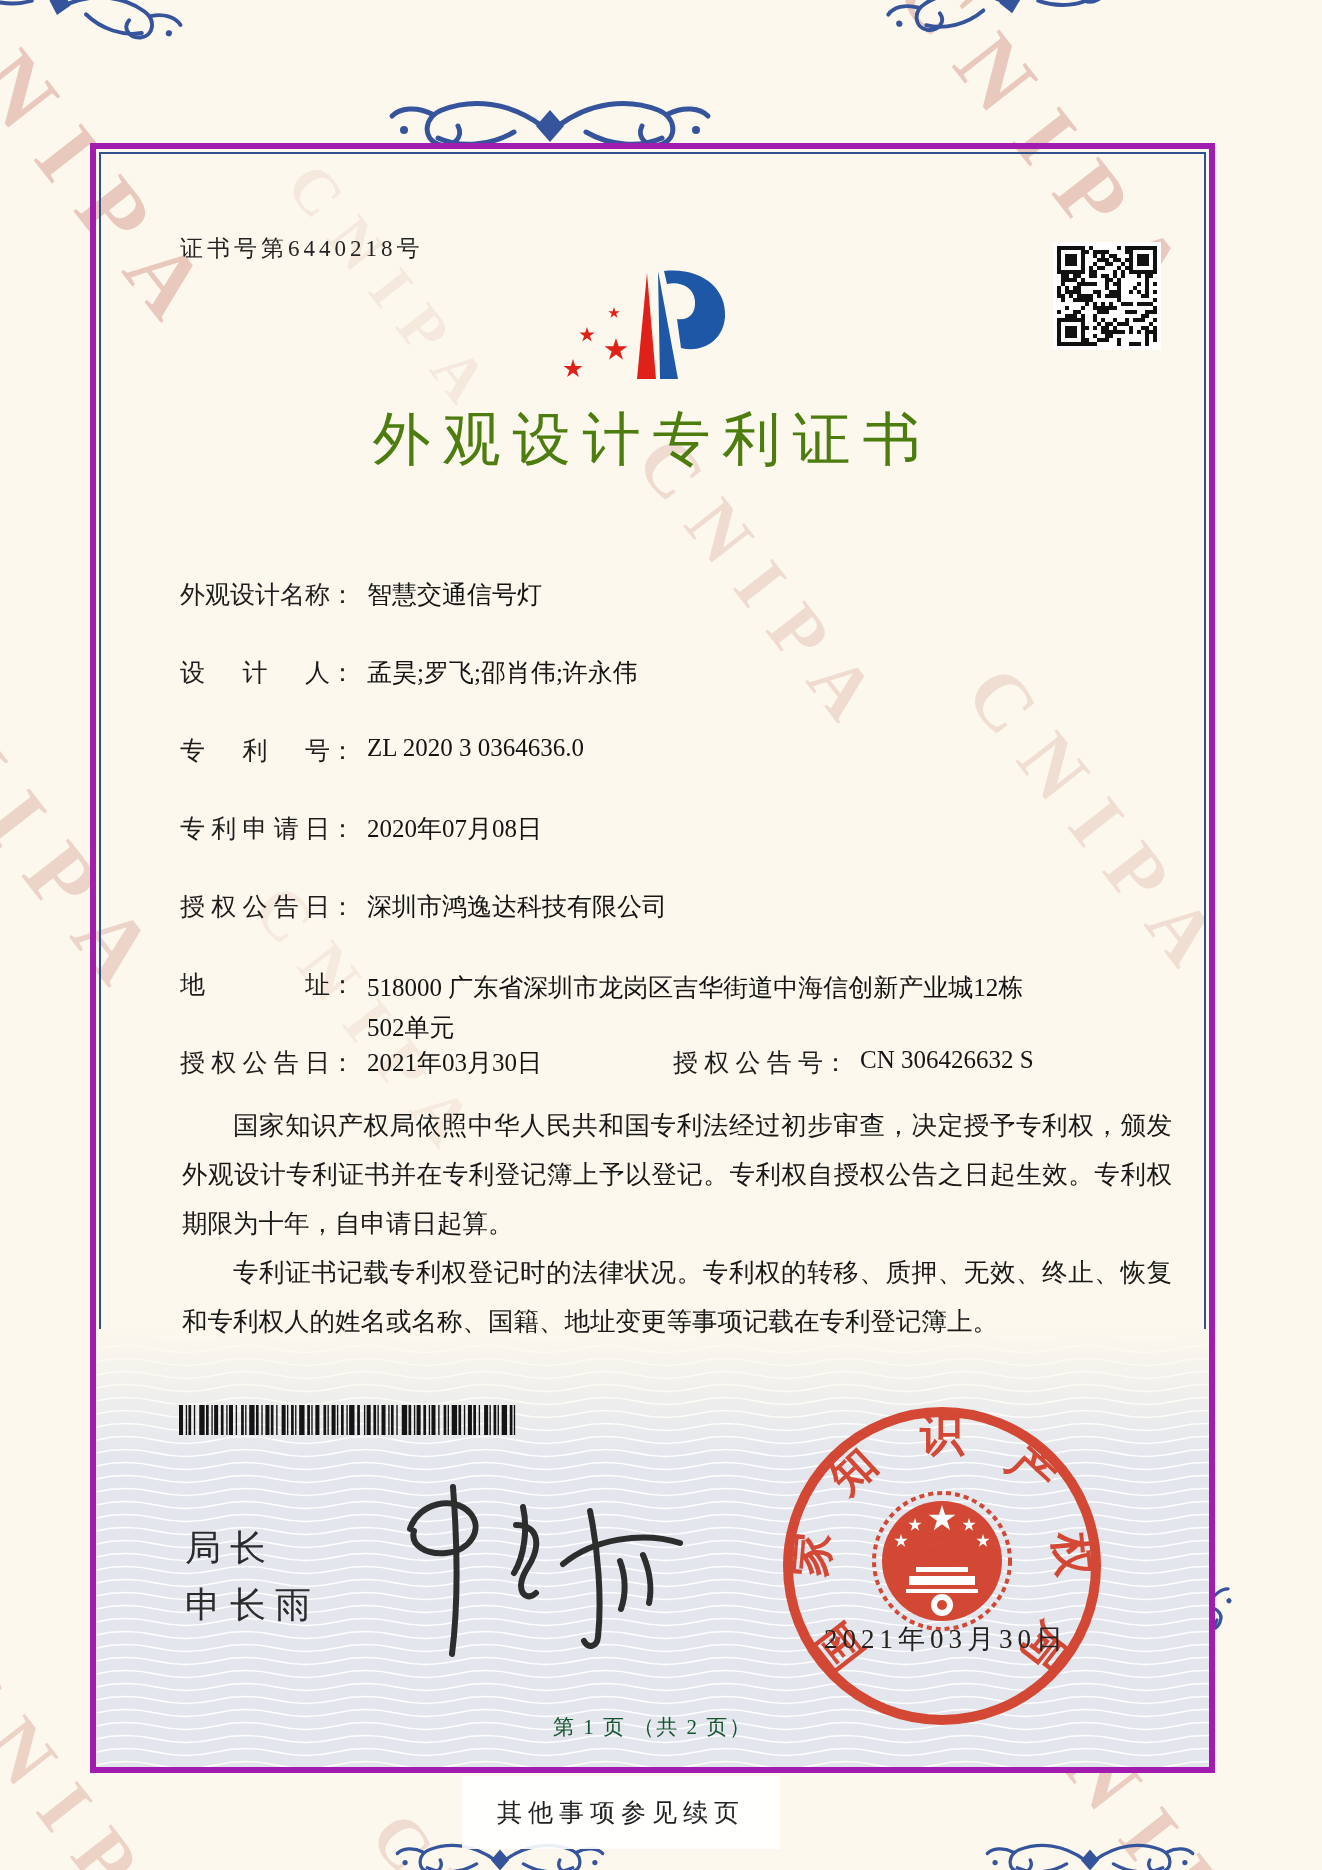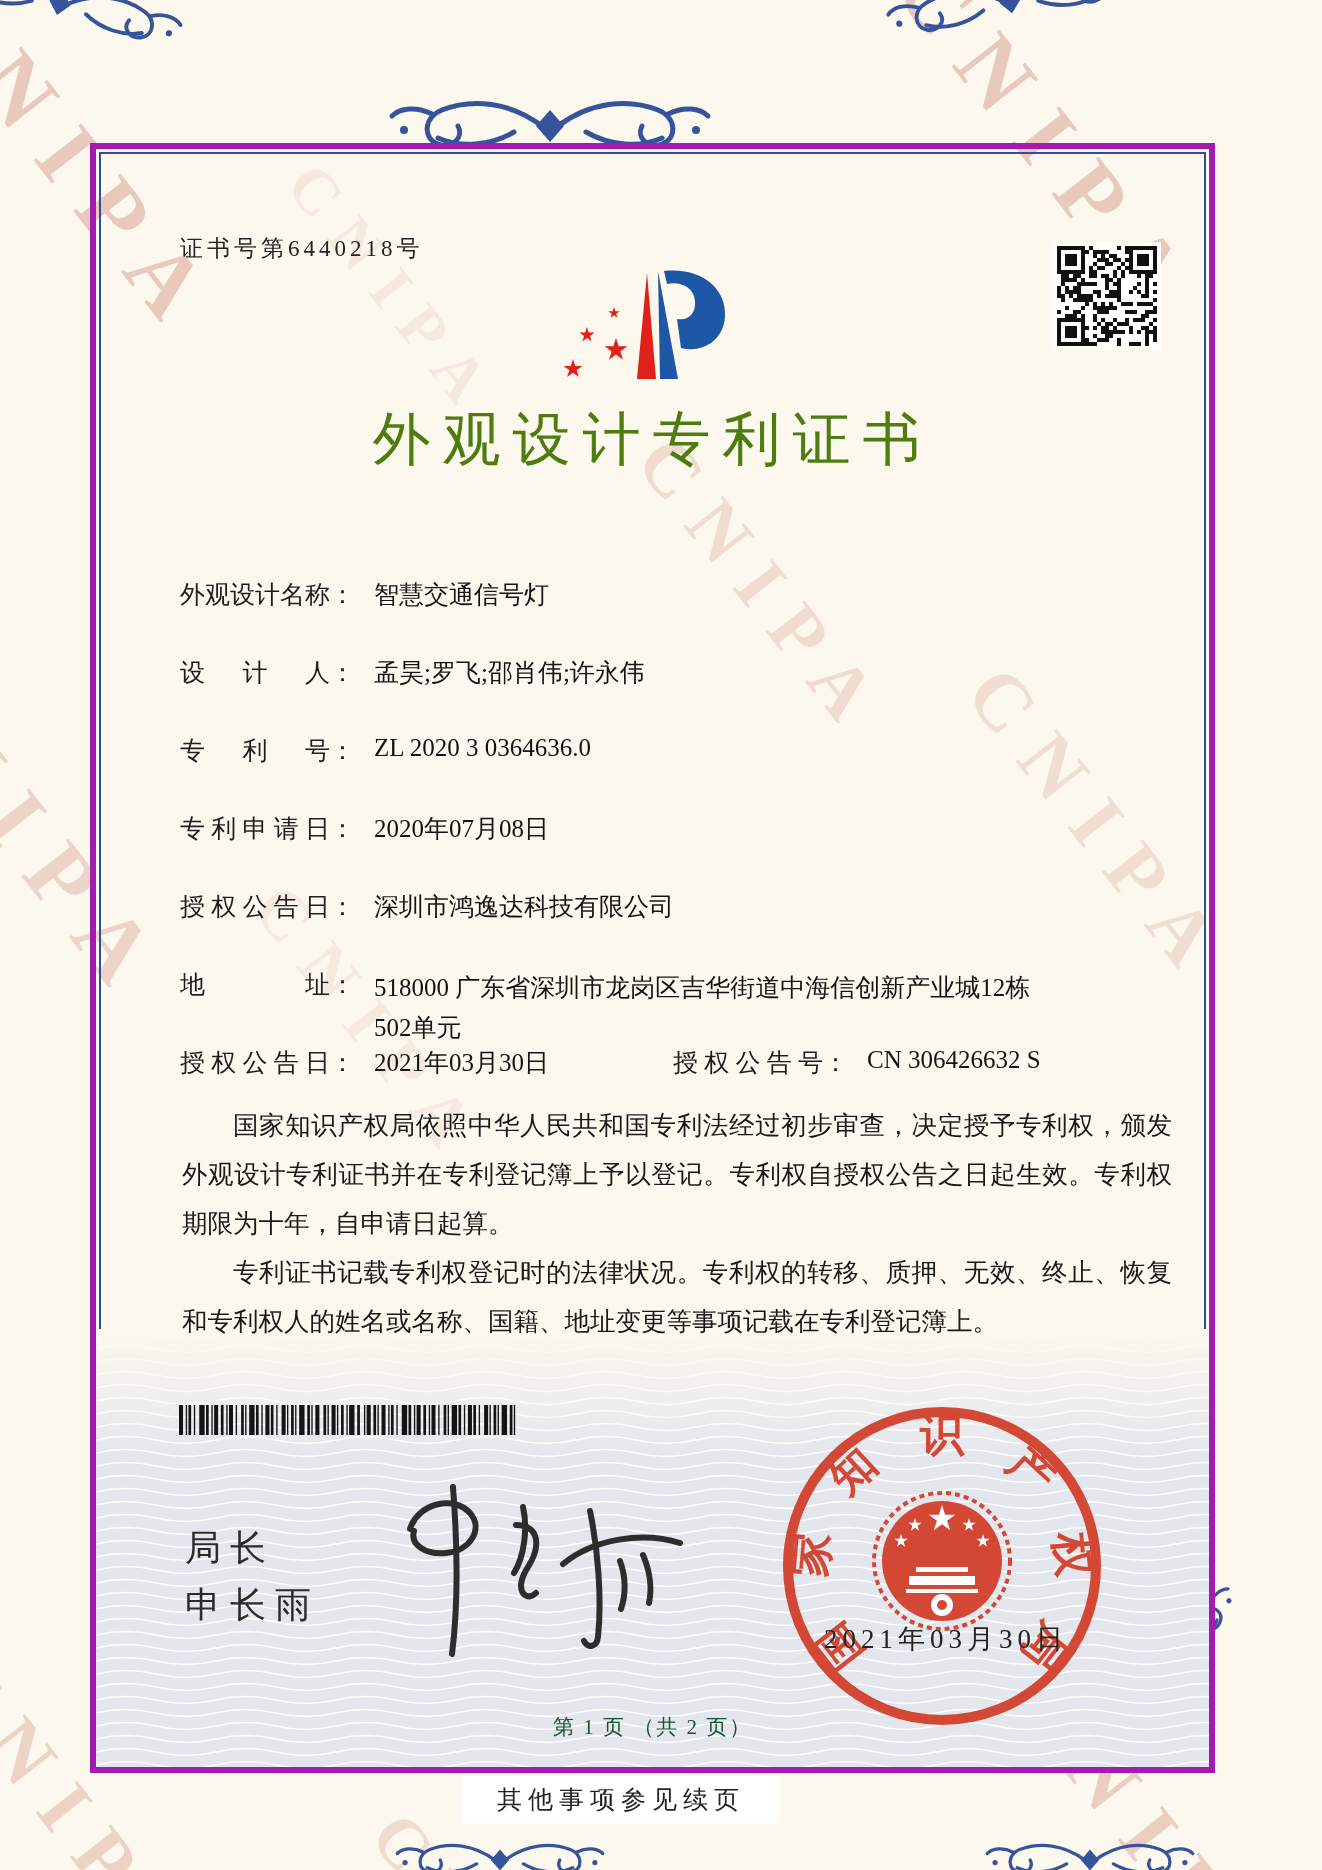--- a/index.html
+++ b/index.html
@@ -23,39 +23,39 @@
   .certno{position:absolute;left:84px;top:84px;font-size:23px;letter-spacing:4px;color:#242424;}
   .logo{position:absolute;left:438px;top:80px;}
   .qr{position:absolute;left:957px;top:93px;}
   .title{position:absolute;left:0;top:252px;width:100%;text-align:center;
          font-size:58px;font-weight:normal;letter-spacing:12px;color:#4d7c0f;}
   
   .row{position:absolute;left:84px;font-size:25px;white-space:nowrap;}
   .lbl{display:inline-block;width:150px;text-align:justify;text-align-last:justify;
        vertical-align:top;color:#1d1d1d;}
   .sep{display:inline-block;vertical-align:top;}
-  .val{display:inline-block;vertical-align:top;margin-left:19px;color:#141414;}
+  .val{display:inline-block;vertical-align:top;margin-left:12px;color:#141414;}
   .val.wrap{white-space:normal;width:660px;line-height:40px;}
   .row .grp2{position:absolute;left:493px;top:0;white-space:nowrap;}
   
   .paras{position:absolute;left:86px;top:952px;width:990px;font-size:25.5px;
          line-height:49px;text-align:justify;color:#191919;font-family:Liberation Serif, serif;}
   .paras p{margin:0;text-indent:2em;}
   
   .barcode{position:absolute;left:81px;top:1256px;}
   .director{position:absolute;left:89px;font-size:36px;letter-spacing:9px;
             font-family:"Liberation Sans","DejaVu Sans",sans-serif;color:#2b2b2b;}
   .sig{position:absolute;left:262px;top:1320px;}
   .seal{position:absolute;left:681px;top:1252px;}
   .seal-date{position:absolute;left:640px;top:1472px;width:420px;text-align:center;
              font-size:27px;letter-spacing:5px;color:#262220;}
   .pageno{position:absolute;left:0;top:1564px;width:100%;text-align:center;
           font-size:21px;letter-spacing:2px;color:#14532d;}
   .note{position:absolute;left:462px;top:1776px;width:318px;text-align:center;
-        background:rgba(255,255,255,.9);padding:7px 0;font-size:25px;
+        background:rgba(255,255,255,.9);padding:20px 0;font-size:25px;
         letter-spacing:6px;color:#222;}
 </style>
 </head>
 <body>
 
 <div class="page">
 
   <svg width="0" height="0" style="position:absolute" aria-hidden="true">
     <defs>
       <polygon id="star" points="0,-1 0.2245,-0.309 0.951,-0.309 0.363,0.118 0.588,0.809 0,0.382 -0.588,0.809 -0.363,0.118 -0.951,-0.309 -0.2245,-0.309"></polygon>

